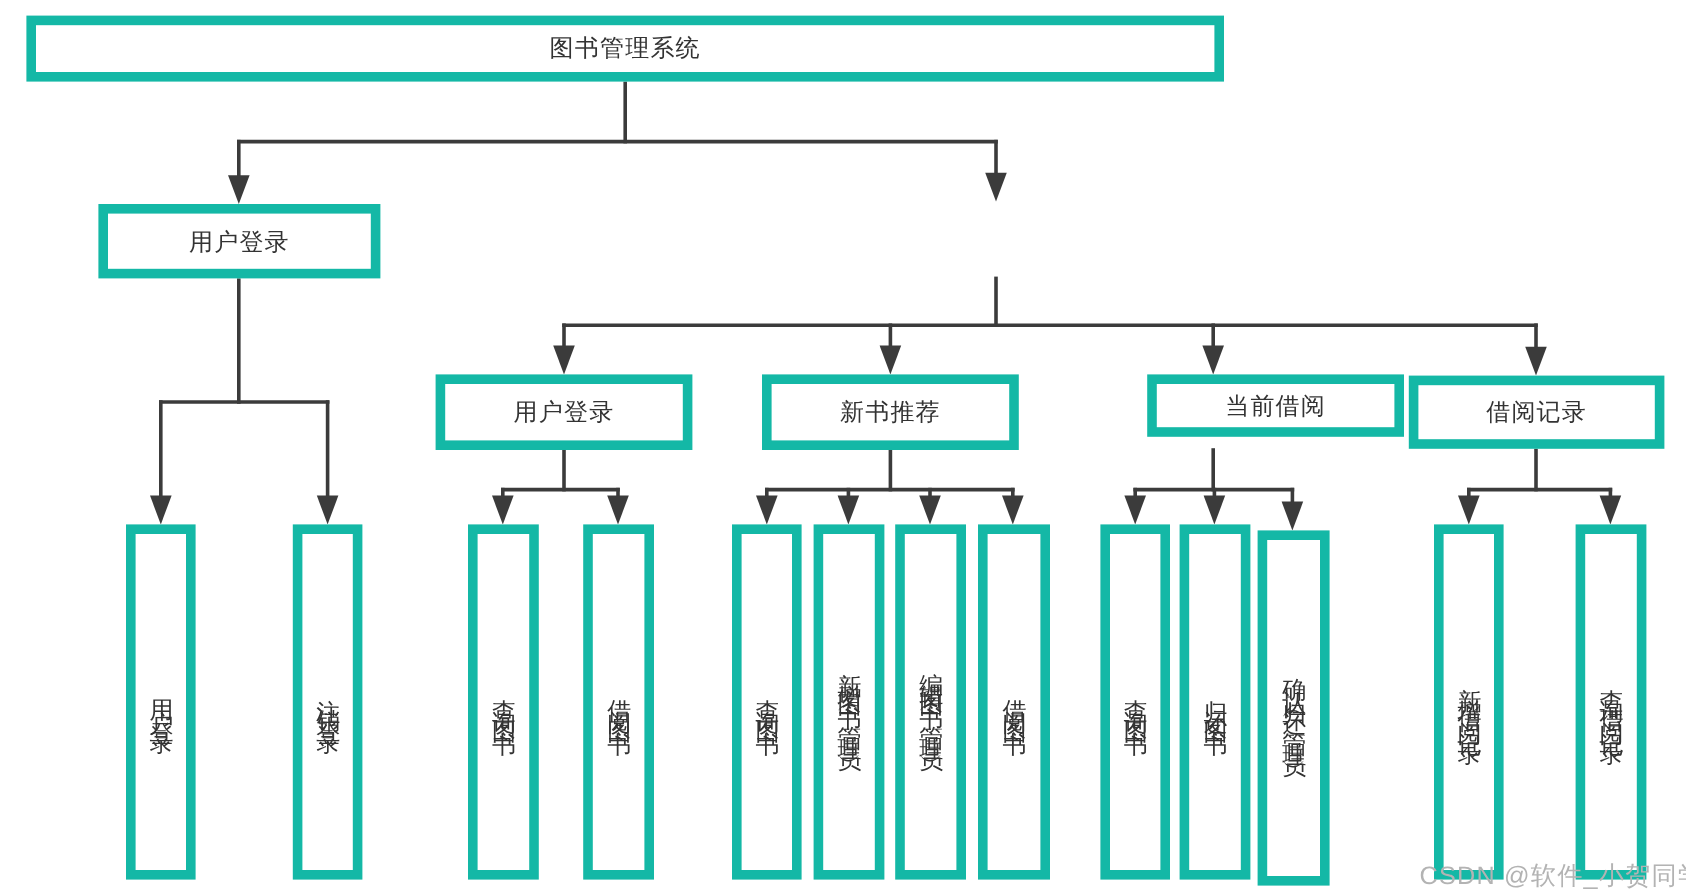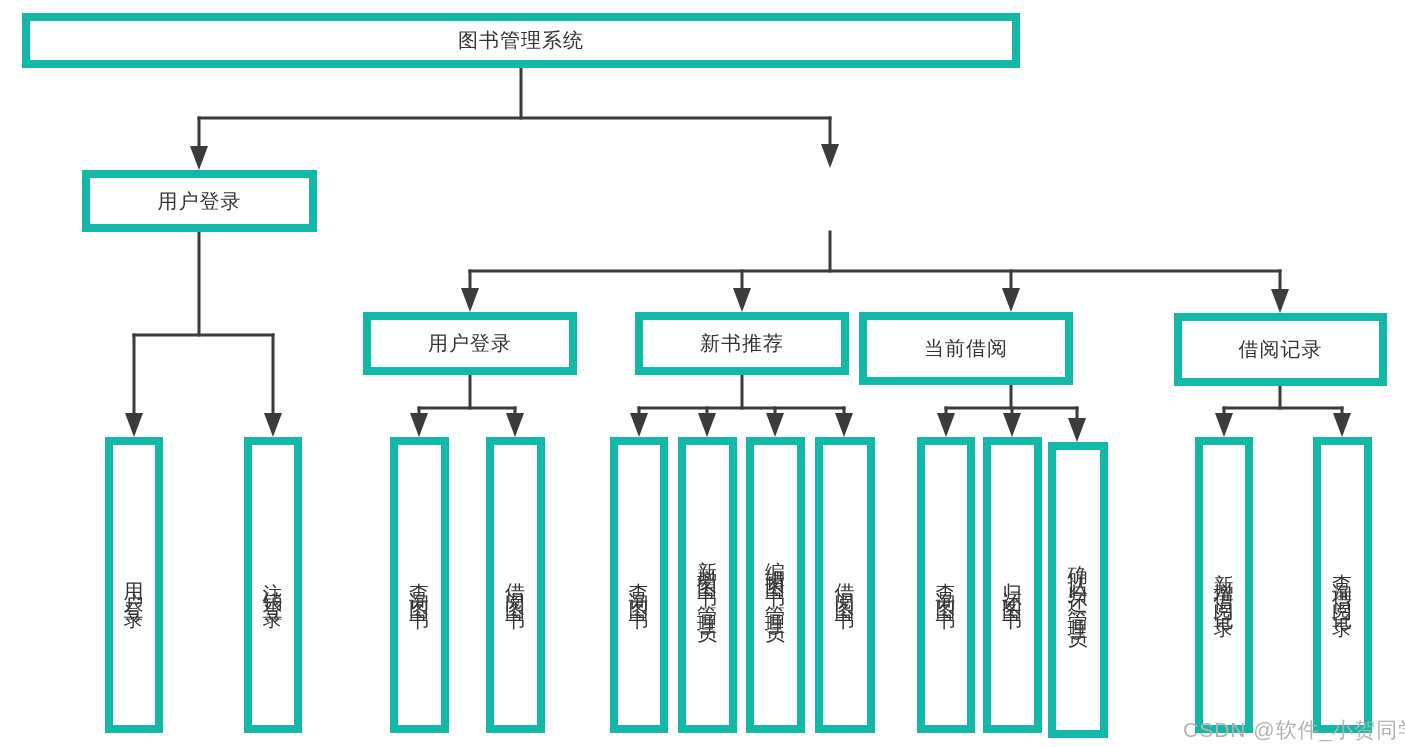--- a/index.html
+++ b/index.html
@@ -107,22 +107,22 @@
     <line x1="1342" y1="408" x2="1342" y2="417"></line>
     <polygon points="1333,413 1351,413 1342,437"></polygon>
   </svg>
 
   <div class="node h" style="left:22px;top:13px;width:998px;height:55px">图书管理系统</div>
 
   <div class="node h" style="left:82px;top:170px;width:235px;height:62px">用户登录</div>
 
   <div class="node h" style="left:363px;top:312px;width:214px;height:63px">用户登录</div>
   <div class="node h" style="left:635px;top:312px;width:214px;height:63px">新书推荐</div>
-  <div class="node h" style="left:859px;top:312px;width:214px;height:73px">当前借阅</div>
-  <div class="node h" style="left:1174px;top:313px;width:213px;height:73px">借阅记录</div>
+  <div class="node h" style="left:956px;top:312px;width:214px;height:52px">当前借阅</div>
+  <div class="node h" style="left:1174px;top:313px;width:213px;height:61px">借阅记录</div>
 
   <div class="node v" style="left:105px;top:437px;width:58px;height:296px">用户登录</div>
   <div class="node v" style="left:244px;top:437px;width:58px;height:296px">注销登录</div>
 
   <div class="node v" style="left:390px;top:437px;width:59px;height:296px">查询图书</div>
   <div class="node v" style="left:486px;top:437px;width:59px;height:296px">借阅图书</div>
 
   <div class="node v" style="left:610px;top:437px;width:58px;height:296px">查询图书</div>
   <div class="node v" style="left:678px;top:437px;width:59px;height:296px">新增图书（管理员）</div>
   <div class="node v" style="left:746px;top:437px;width:59px;height:296px">编辑图书（管理员）</div>

